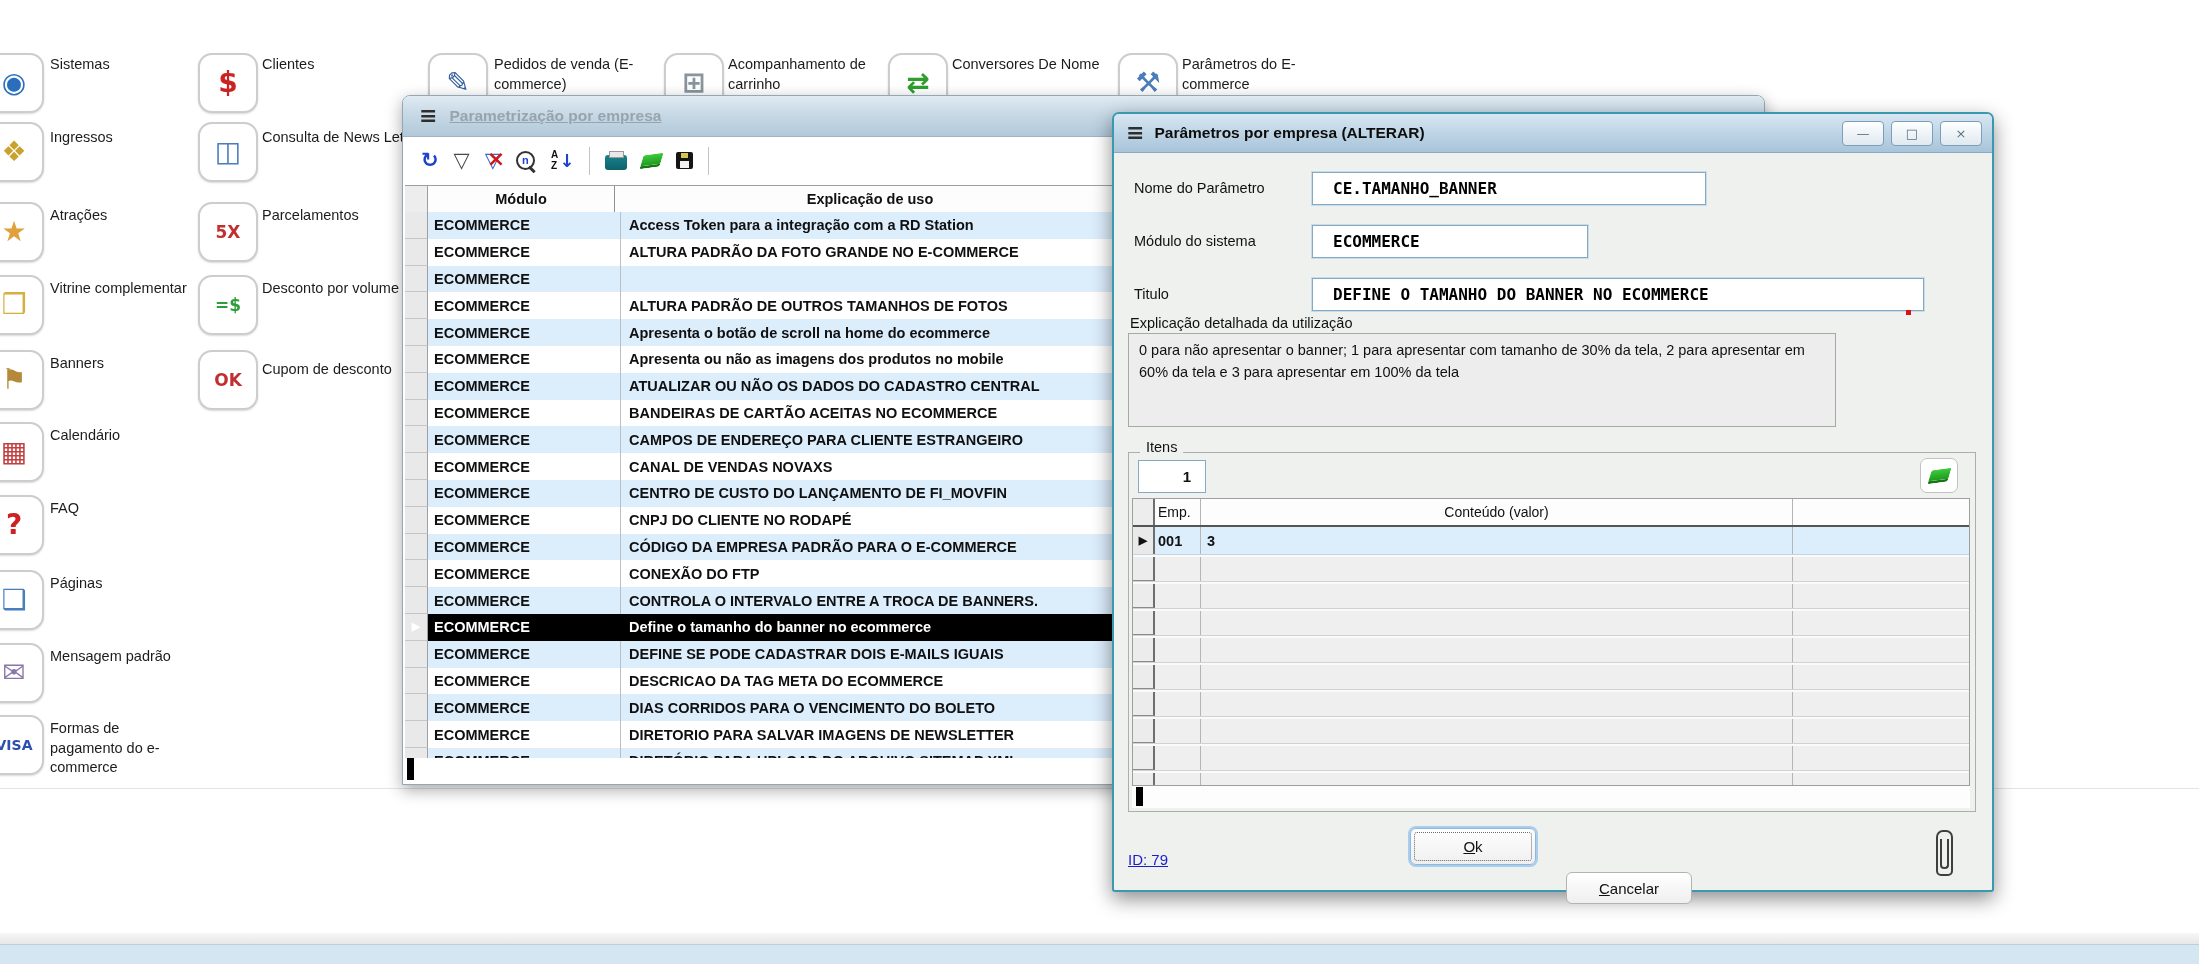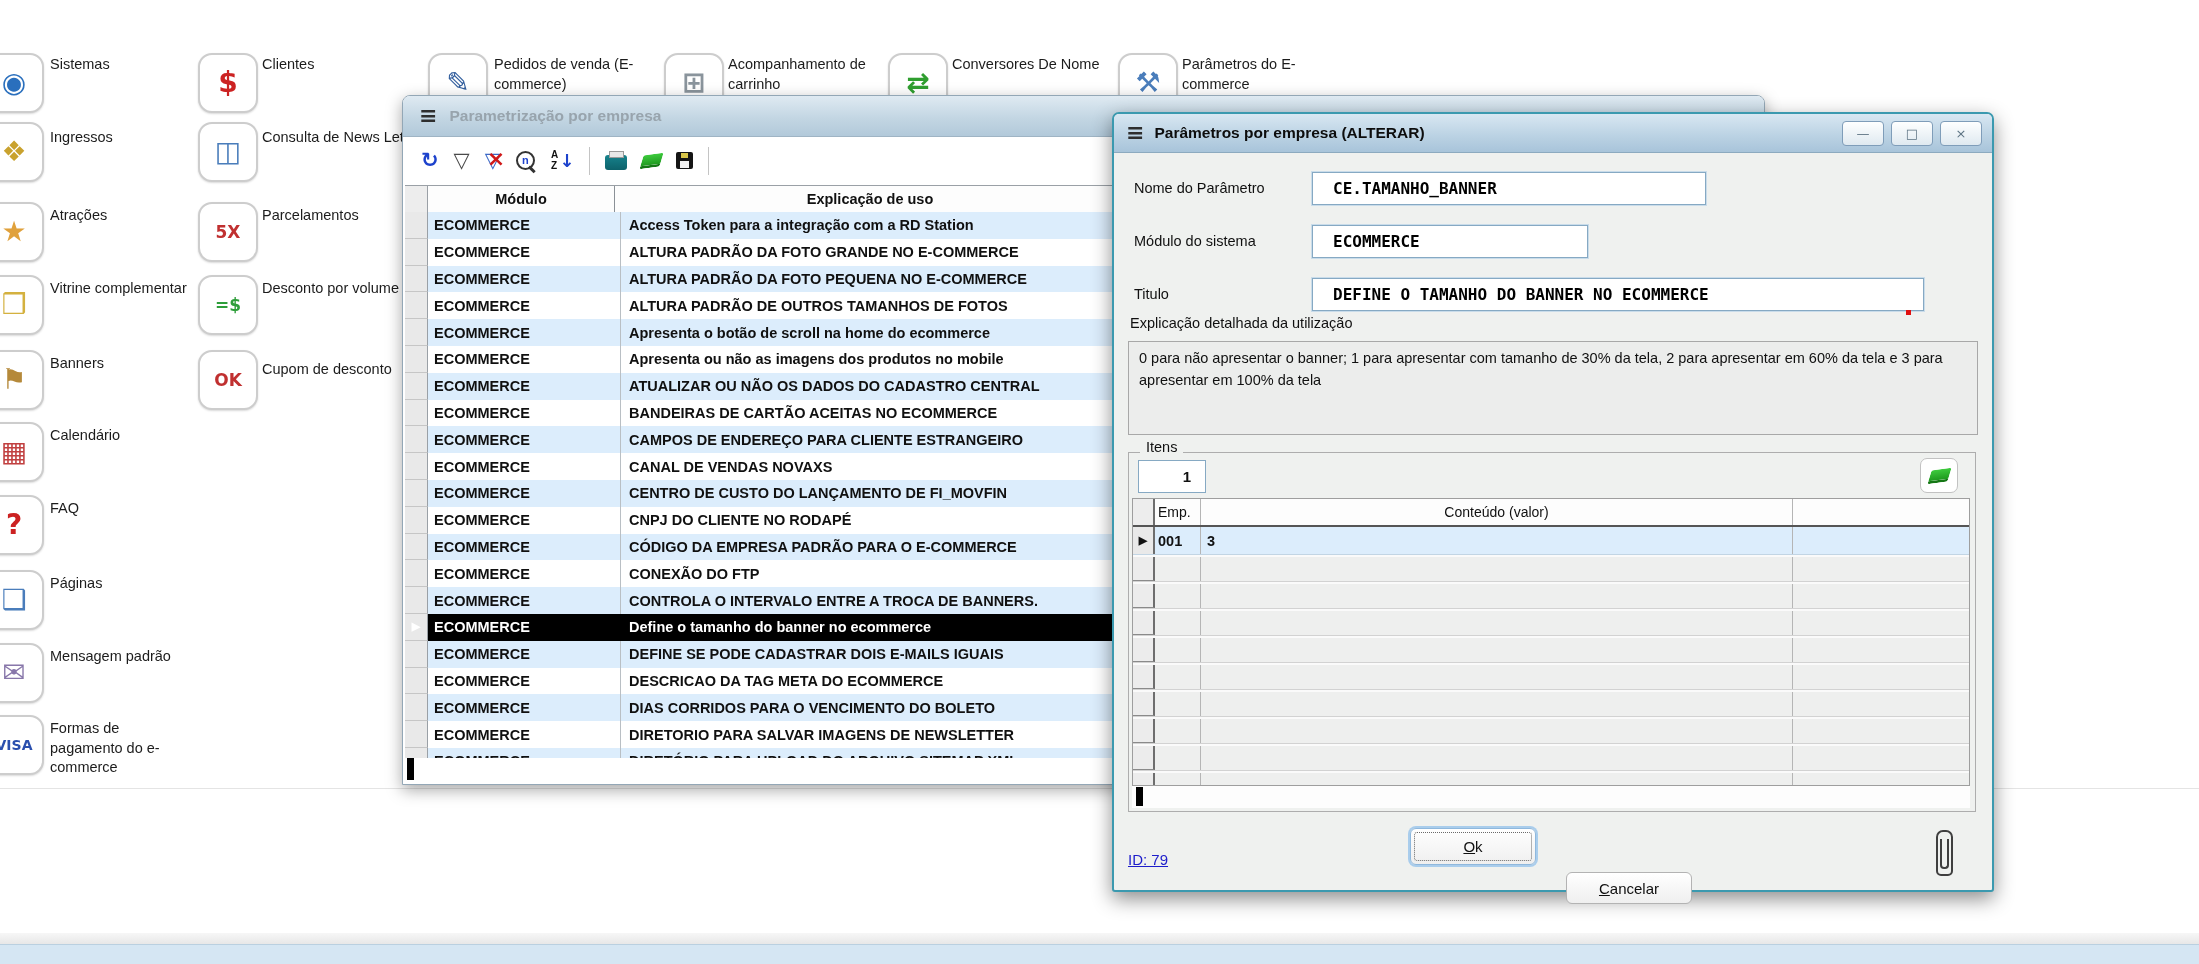--- a/index.html
+++ b/index.html
@@ -25,21 +25,21 @@
   
   .win{position:absolute;box-shadow:0 5px 16px rgba(0,0,0,.35);}
   .titlebar{position:absolute;left:0;top:0;right:0;display:flex;align-items:center;}
   .hamburger{font-family:"DejaVu Sans",sans-serif;font-size:22px;font-weight:bold;color:#2e2e2e;line-height:1;}
 
   
   #param-window{left:402px;top:95px;width:1361px;height:688px;background:#fff;
                 border:1px solid #93a7b6;border-radius:8px 8px 0 0;}
   #param-window .titlebar{height:40px;background:linear-gradient(#dfeaf2,#c3d6e3 55%,#b2c9da);
                 border-radius:7px 7px 0 0;border-bottom:1px solid #9fb4c4;}
-  #param-window .win-title{font-size:15.5px;font-weight:600;color:#98a4ad;margin-left:12px;}
+  #param-window .win-title{font-size:15.5px;font-weight:600;color:#98a4ad;margin-left:12px;text-decoration:underline;}
   #param-window .hamburger{margin-left:16px;}
 
   .toolbar{position:absolute;left:0;top:41px;right:0;height:47px;background:#fff;display:flex;align-items:center;gap:15px;padding-left:18px;}
   .tbsep{width:1px;height:28px;background:#c4c4c4;}
   .tb-glyph{font-family:"DejaVu Sans",sans-serif;font-size:21px;line-height:1;cursor:pointer;}
   .tb-refresh{color:#1d42cc;font-weight:bold;}
   .tb-filter{color:#4a4a4a;}
   .tb-filter-x{position:relative;color:#3a69c8;}
   .tb-filter-x .xmark{position:absolute;left:2px;top:-2px;color:#d01818;font-size:22px;font-weight:bold;}
   .tb-find{position:relative;width:20px;height:20px;}
@@ -85,21 +85,21 @@
   #param-dialog .hamburger{margin-left:12px;}
   .winbtns{position:absolute;right:10px;top:7px;display:flex;gap:7px;}
   .winbtn{width:40px;height:23px;border:1px solid #7f9db9;border-radius:4px;background:linear-gradient(#feffff,#dfe9f0);
           display:flex;align-items:center;justify-content:center;font-size:13px;color:#5d7383;font-family:"DejaVu Sans",sans-serif;cursor:pointer;}
 
   .dlg-label{position:absolute;font-size:14.5px;color:#101010;}
   .dlg-input{position:absolute;background:#fff;border:1px solid #86a9c3;box-shadow:0 0 0 1px #c9dcea;
              display:flex;align-items:center;padding-left:20px;
              font-family:"DejaVu Sans Mono",monospace;font-weight:bold;font-size:16px;color:#000;}
   .req-dot{position:absolute;width:5px;height:5px;background:#e01010;}
-  .memo{position:absolute;left:14px;top:227px;width:850px;height:94px;background:#ecedec;
+  .memo{position:absolute;left:14px;top:219px;width:708px;height:94px;background:#ecedec;
         border:1px solid #a8a8a8;font-size:14.5px;color:#101010;padding:6px 10px;line-height:1.5;box-sizing:border-box;}
   .groupbox{position:absolute;left:14px;top:338px;width:846px;height:358px;border:1px solid #adadad;background:#eff1ef;}
   .group-label{position:absolute;left:26px;top:325px;background:#eff1ef;padding:0 6px;font-size:14.5px;}
   .count-field{position:absolute;left:24px;top:346px;width:52px;height:31px;background:#fff;border:1px solid #86a9c3;
                display:flex;align-items:center;justify-content:flex-end;padding-right:14px;
                font-size:15px;font-weight:bold;}
   .eraser-btn{position:absolute;left:806px;top:344px;width:36px;height:33px;background:#fff;border:1px solid #c2c2c2;
               border-radius:7px;display:flex;align-items:center;justify-content:center;cursor:pointer;}
 
   .dlg-grid{position:absolute;left:18px;top:384px;width:838px;height:288px;border:1px solid #9e9e9e;
@@ -266,21 +266,20 @@
         </div>
       <div class="trow white">
           <span class="cell-sel"></span>
           <span class="cell-mod">ECOMMERCE</span>
           <span class="cell-desc">ALTURA PADRÃO DA FOTO GRANDE NO E-COMMERCE</span>
           <span class="cell-rest"></span>
         </div>
       <div class="trow blue">
           <span class="cell-sel"></span>
           <span class="cell-mod">ECOMMERCE</span>
-          <span class="cell-desc">ALTURA PADRÃO DA FOTO PEQUENA NO E-COMMERCE</span>
           <span class="cell-rest"></span>
         </div>
       <div class="trow white">
           <span class="cell-sel"></span>
           <span class="cell-mod">ECOMMERCE</span>
           <span class="cell-desc">ALTURA PADRÃO DE OUTROS TAMANHOS DE FOTOS</span>
           <span class="cell-rest"></span>
         </div>
       <div class="trow blue">
           <span class="cell-sel"></span>

